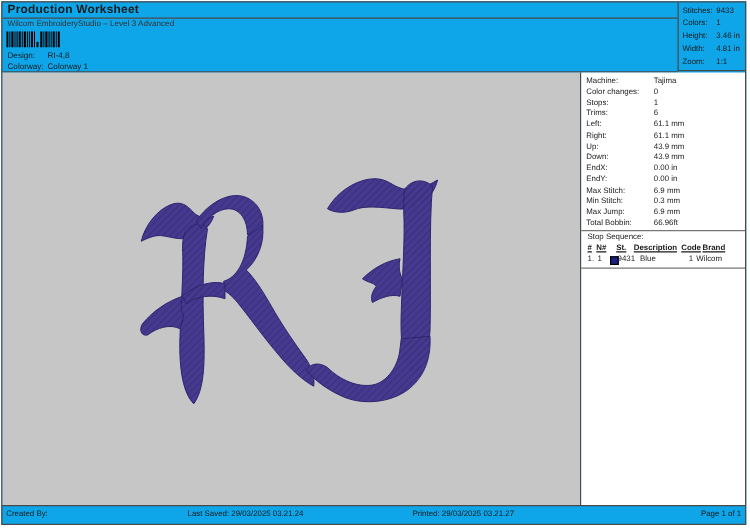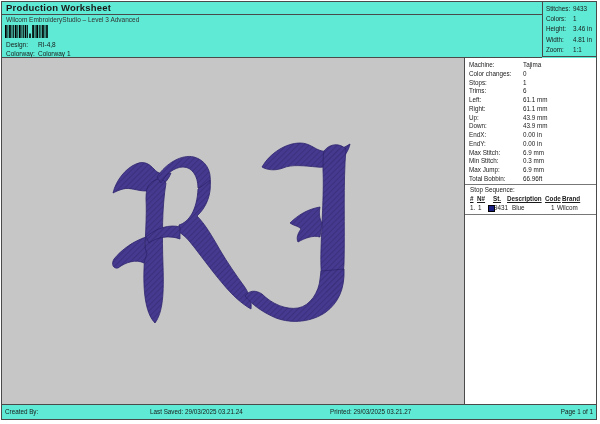--- a/index.html
+++ b/index.html
@@ -1,17 +1,17 @@
 <!DOCTYPE html>
 <html><head>
 <meta charset="utf-8">
 <style>
   html,body{margin:0;padding:0;background:#ffffff;}
   body{width:600px;height:424px;position:relative;font-family:"Liberation Sans",sans-serif;color:#1a1a1a;}
-  .page{position:absolute;left:1px;top:1px;width:594px;height:417px;border:1px solid #4a4a4a;background:#5eead4;}
+  .page{position:absolute;left:1px;top:1px;width:594px;height:417px;border:1px solid #4a4a4a;background:#0ea5e9;}
 
   
   .hdr{position:absolute;left:0;top:0;width:540px;height:55px;border-bottom:1px solid #4a4a4a;overflow:hidden;}
   .title{position:absolute;left:0;top:0;width:100%;height:12px;border-bottom:1px solid #4a4a4a;
          font-size:9.5px;font-weight:bold;padding-left:4px;line-height:12px;letter-spacing:.2px;}
   .subtitle{position:absolute;left:4px;top:14px;font-size:6.5px;color:#333;}
   .barcode{position:absolute;left:3px;top:23px;}
   .meta{position:absolute;left:4px;font-size:6.5px;}
   .meta .lbl{display:inline-block;width:32px;}
   .meta.design{top:39px;} .meta.colorway{top:47.5px;}

